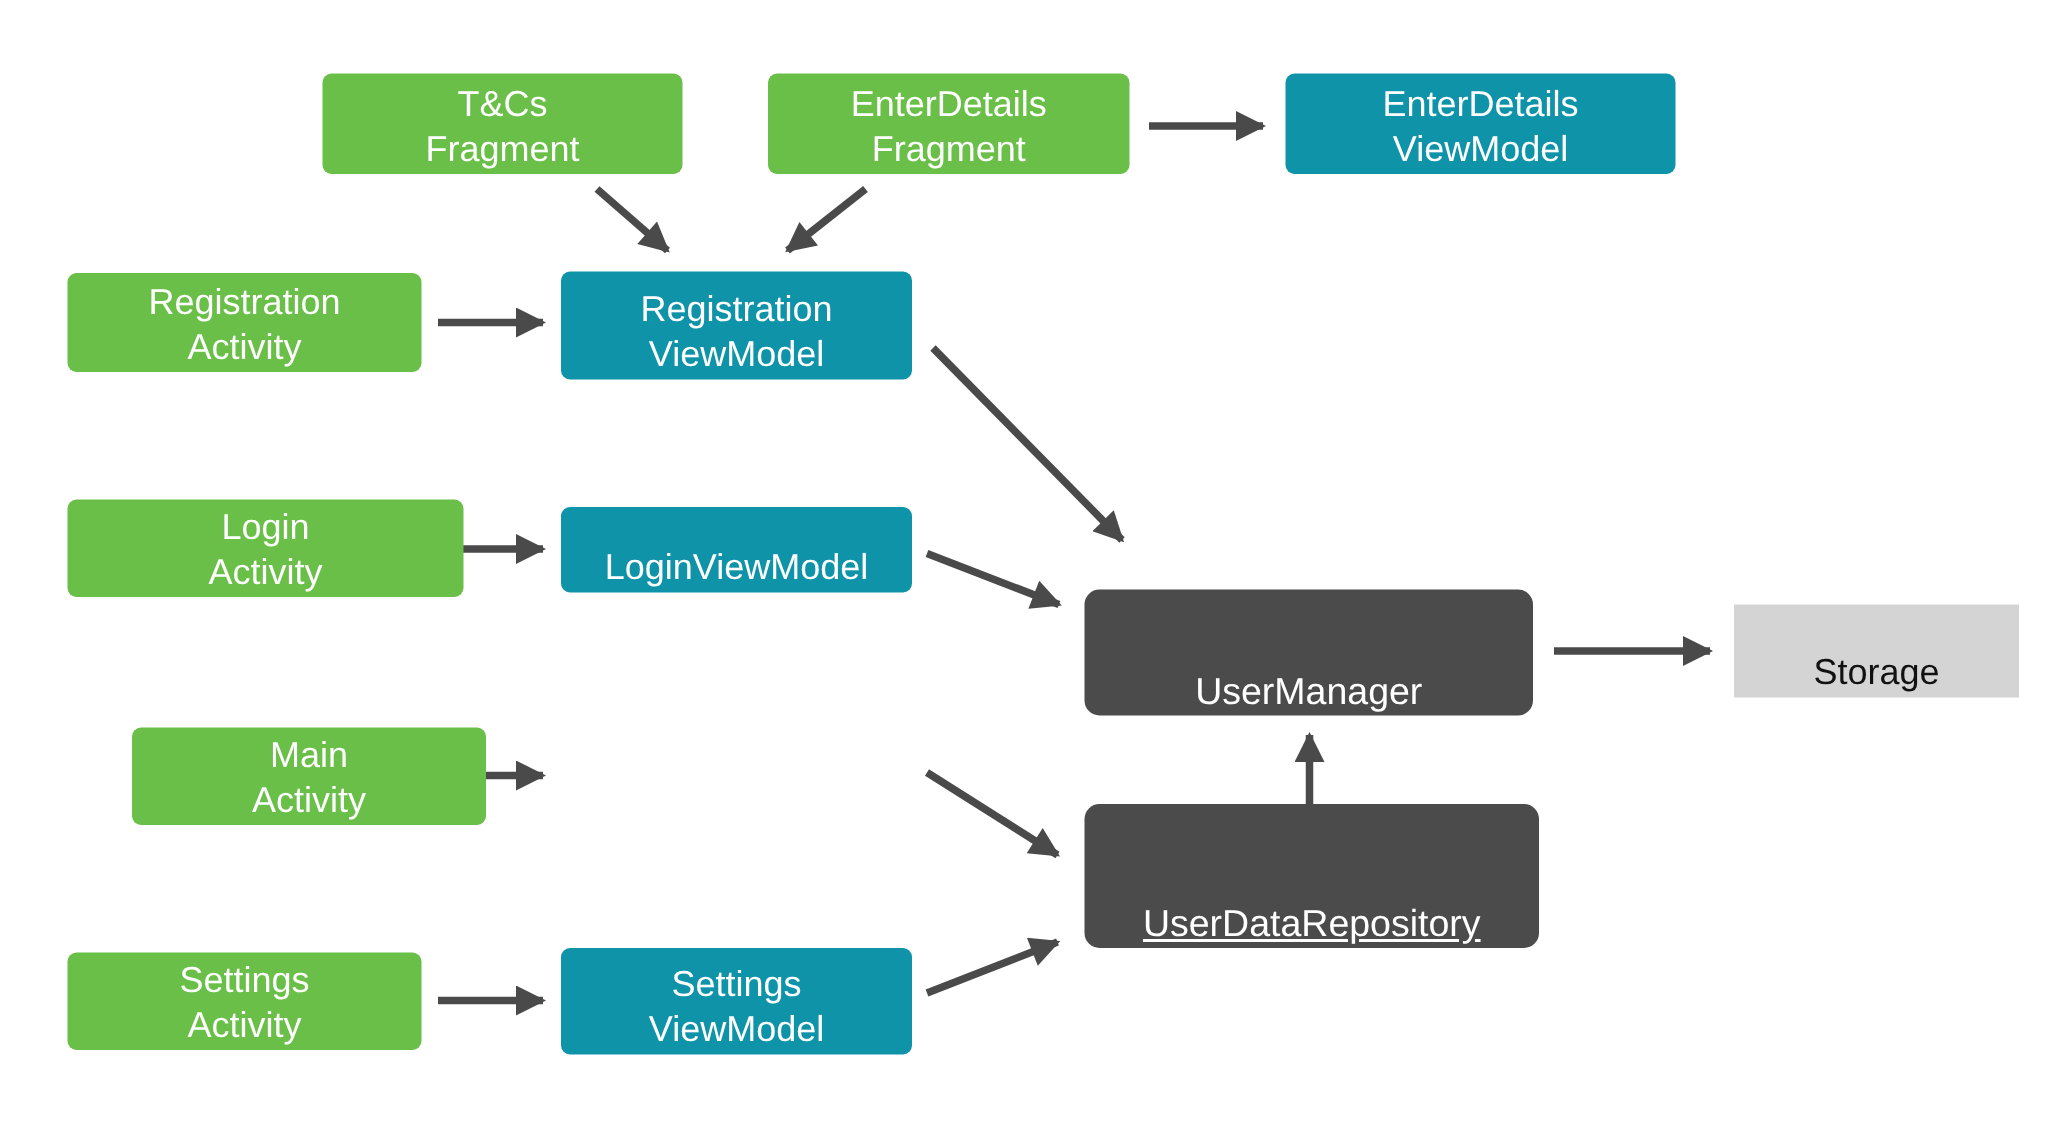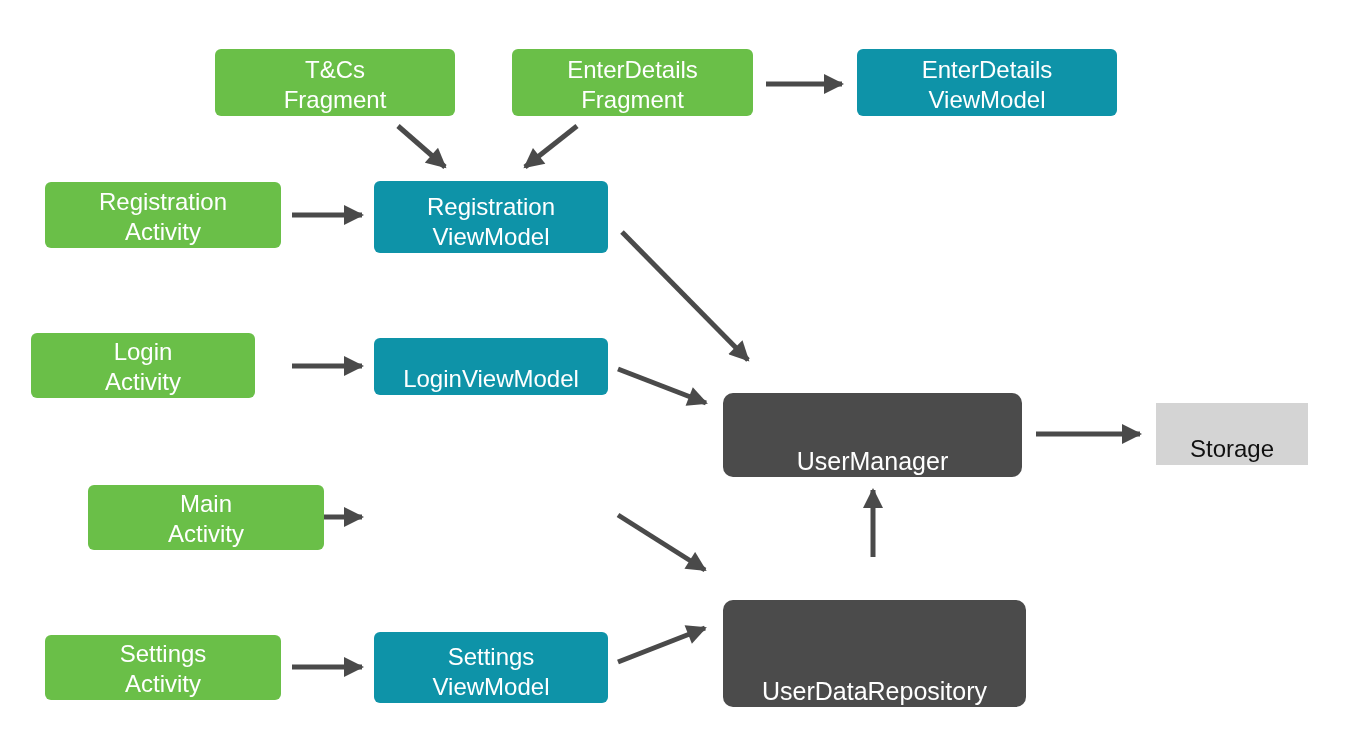--- a/index.html
+++ b/index.html
@@ -72,21 +72,21 @@
   <div class="node green" style="left:45px;top:182px;width:236px;height:66px;">
     <span class="label">Registration
 Activity</span>
   </div>
 
   <div class="node teal" style="left:374px;top:181px;width:234px;height:72px;">
     <span class="label">Registration
 ViewModel</span>
   </div>
 
-  <div class="node green" style="left:31px;top:333px;width:224px;height:65px;">
+  <div class="node green" style="left:45px;top:333px;width:264px;height:65px;">
     <span class="label">Login
 Activity</span>
   </div>
 
   <div class="node teal" style="left:374px;top:338px;width:234px;height:57px;">
     <span class="label">LoginViewModel</span>
   </div>
 
   <div class="node green" style="left:45px;top:485px;width:236px;height:65px;margin-left:43px;">
     <span class="label">Main
@@ -101,21 +101,21 @@
 
   <div class="node teal" style="left:374px;top:632px;width:234px;height:71px;">
     <span class="label">Settings
 ViewModel</span>
   </div>
 
   <div class="node dark" style="left:723px;top:393px;width:299px;height:84px;">
     <span class="label">UserManager</span>
   </div>
 
-  <div class="node dark" style="left:723px;top:600px;width:303px;height:107px;">
+  <div class="node dark" style="left:723px;top:536px;width:303px;height:96px;text-decoration:underline;">
     <span class="label">UserDataRepository</span>
   </div>
 
-  <div class="node light" style="left:1156px;top:403px;width:152px;height:62px;">
+  <div class="node light" style="left:1156px;top:403px;width:190px;height:62px;">
     <span class="label">Storage</span>
   </div>
 
 </div>
 
 </body></html>

